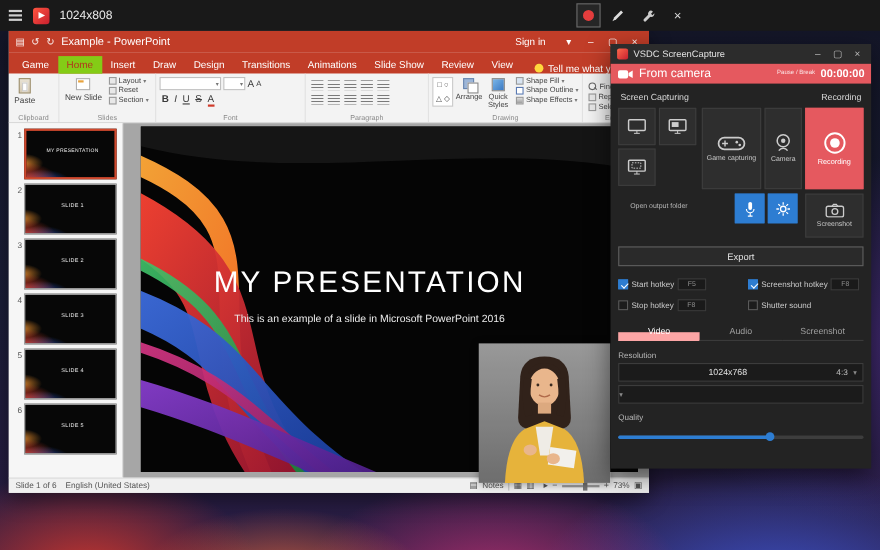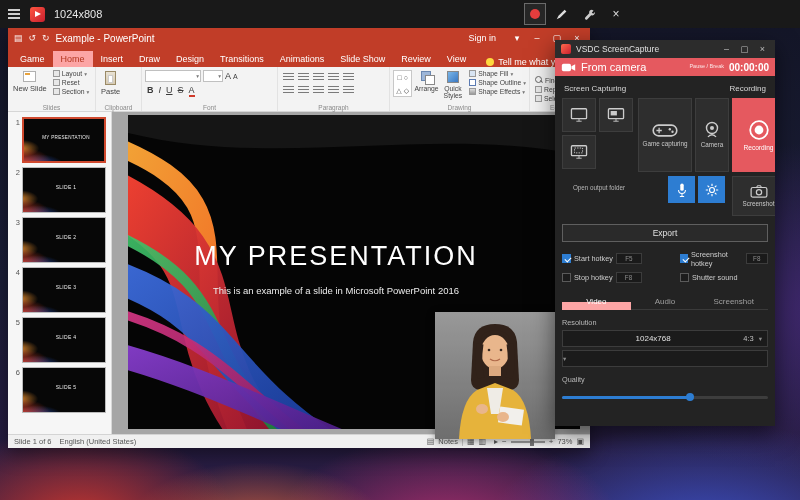--- a/index.html
+++ b/index.html
@@ -27,21 +27,21 @@
 .tb-dot{width:10px;height:10px;border-radius:50%;background:#e43d3d;display:block}
 
 .ppt{position:absolute;left:8px;top:28px;width:582px;height:420px;background:#f3f3f3;z-index:10;box-shadow:0 6px 18px rgba(0,0,0,.45)}
 .ppt-titlebar{height:20px;background:#c13d28;display:flex;align-items:center;color:#fff;font-size:10px;padding:0 6px;gap:6px}
 .qat{font-size:9px;opacity:.92;cursor:pointer}
 .ppt-title{flex:1;text-align:left;font-size:10px}
 .signin{font-size:9px;margin-right:8px;cursor:pointer}
 .winctl{width:14px;text-align:center;font-size:9px;cursor:pointer}
 .ppt-tabs{height:19px;background:#c13d28;display:flex;align-items:flex-end;padding:0 4px}
 .ptab{color:#fff;font-size:9px;padding:3px 8px;cursor:pointer;white-space:nowrap}
-.ptab.active{background:#fca5a5;color:#b2351e}
+.ptab.active{background:#84cc16;color:#b2351e}
 .tellme{display:flex;align-items:center;gap:4px;color:#fff;font-size:9px;margin-left:12px;cursor:pointer;white-space:nowrap}
 .bulb{width:8px;height:8px;border-radius:50%;background:#ffd83d}
 .ppt-ribbon{height:45px;background:#f3f3f3;border-bottom:1px solid #d6d6d6;display:flex}
 .grp{position:relative;border-right:1px solid #e2e2e2;padding:3px 3px 9px;height:100%}
 .grp-label{position:absolute;bottom:0;left:0;right:0;text-align:center;font-size:6.5px;color:#8a8a8a}
 .rowx{display:flex;align-items:flex-start}
 .bigbtn{display:inline-flex;flex-direction:column;align-items:center;gap:2px;font-size:7.5px;color:#444;padding:1px 2px;cursor:pointer}
 .blab7{font-size:6.8px;color:#444;text-align:center;line-height:1.05}
 .icon-clip{width:11px;height:14px;background:linear-gradient(#e8e2d4,#d6cab2);border:1px solid #9a8a66;position:relative}
 .icon-clip::after{content:"";position:absolute;left:2px;top:3px;right:2px;bottom:1px;background:#fff;border:1px solid #ccc}
@@ -88,21 +88,21 @@
 .slide-sub{position:absolute;left:0;right:36px;top:170px;text-align:center;color:#ececec;font-size:9.5px}
 .ppt-status{height:14px;background:#f0f0f0;border-top:1px solid #d4d4d4;display:flex;align-items:center;font-size:7.5px;color:#555;padding:0 6px;gap:8px}
 .st-right{margin-left:auto;display:flex;align-items:center;gap:4px}
 .sticon{font-size:8px;color:#555;cursor:pointer}
 .stsep{width:1px;height:8px;background:#c4c4c4}
 .zoomtrack{width:34px;height:2px;background:#9a9a9a;position:relative;cursor:pointer}
 .zhandle{position:absolute;left:58%;top:-3px;width:4px;height:8px;background:#777}
 
 .webcam{position:absolute;left:435px;top:312px;width:120px;height:127px;z-index:20;box-shadow:0 2px 8px rgba(0,0,0,.4)}
 
-.vsdc{position:absolute;left:555px;top:40px;width:220px;height:386px;background:#232323;z-index:30;box-shadow:0 8px 22px rgba(0,0,0,.55);color:#ccc;overflow:hidden}
+.vsdc{position:absolute;left:555px;top:40px;width:237px;height:386px;background:#232323;z-index:30;box-shadow:0 8px 22px rgba(0,0,0,.55);color:#ccc;overflow:hidden}
 .v-title{height:18px;background:#2c2c2c;display:flex;align-items:center;padding:0 6px;gap:5px}
 .v-logo{width:10px;height:10px;border-radius:2px;background:linear-gradient(135deg,#ff6a4d,#c81f2e)}
 .v-title-text{font-size:8.5px;color:#e0e0e0;flex:1}
 .v-ctl{width:13px;text-align:center;color:#bbb;font-size:9px;cursor:pointer}
 .v-redbar{height:18px;background:#e5595f;display:flex;align-items:center;padding:0 6px;gap:5px;color:#fff}
 .v-source{font-size:11px;flex:1}
 .v-hint{font-size:5.5px;color:rgba(255,255,255,.85);line-height:1;text-align:right}
 .v-timer{font-size:10px;font-weight:bold}
 .v-body{padding:6px 7px}
 .v-sections{display:flex;justify-content:space-between;font-size:8px;color:#d8d8d8;padding:2px 2px 0}
@@ -189,20 +189,27 @@
     <span class="ptab">Slide Show</span>
     <span class="ptab">Review</span>
     <span class="ptab">View</span>
     <span class="tellme">
       <span class="bulb"></span>
       <span>Tell me what you want to do</span>
     </span>
   </div>
 
   <div class="ppt-ribbon">
+    <div class="grp" style="width:46px">
+      <div class="bigbtn">
+        <span class="icon-clip"></span>
+        <span>Paste</span>
+      </div>
+      <span class="grp-label">Clipboard</span>
+    </div>
     <div class="grp" style="width:88px">
       <div class="rowx">
         <div class="bigbtn">
           <span class="icon-newslide"></span>
           <span>New Slide</span>
         </div>
         <div class="mincol">
           <span class="minbtn">
               <i class="sq"></i>
               <span>Layout</span>
@@ -213,27 +220,20 @@
               <span>Reset</span>
             </span>
           <span class="minbtn">
               <i class="sq"></i>
               <span>Section</span>
               <span class="chev">▾</span>
             </span>
         </div>
       </div>
       <span class="grp-label">Slides</span>
-    </div>
-    <div class="grp" style="width:46px">
-      <div class="bigbtn">
-        <span class="icon-clip"></span>
-        <span>Paste</span>
-      </div>
-      <span class="grp-label">Clipboard</span>
     </div>
     <div class="grp" style="width:136px">
       <div class="fnt-row1">
         <span class="combo w56">
             <span class="chev">▾</span>
           </span>
         <span class="combo w20">
             <span class="chev">▾</span>
           </span>
         <span class="fg" style="font-size:9px">A</span>

